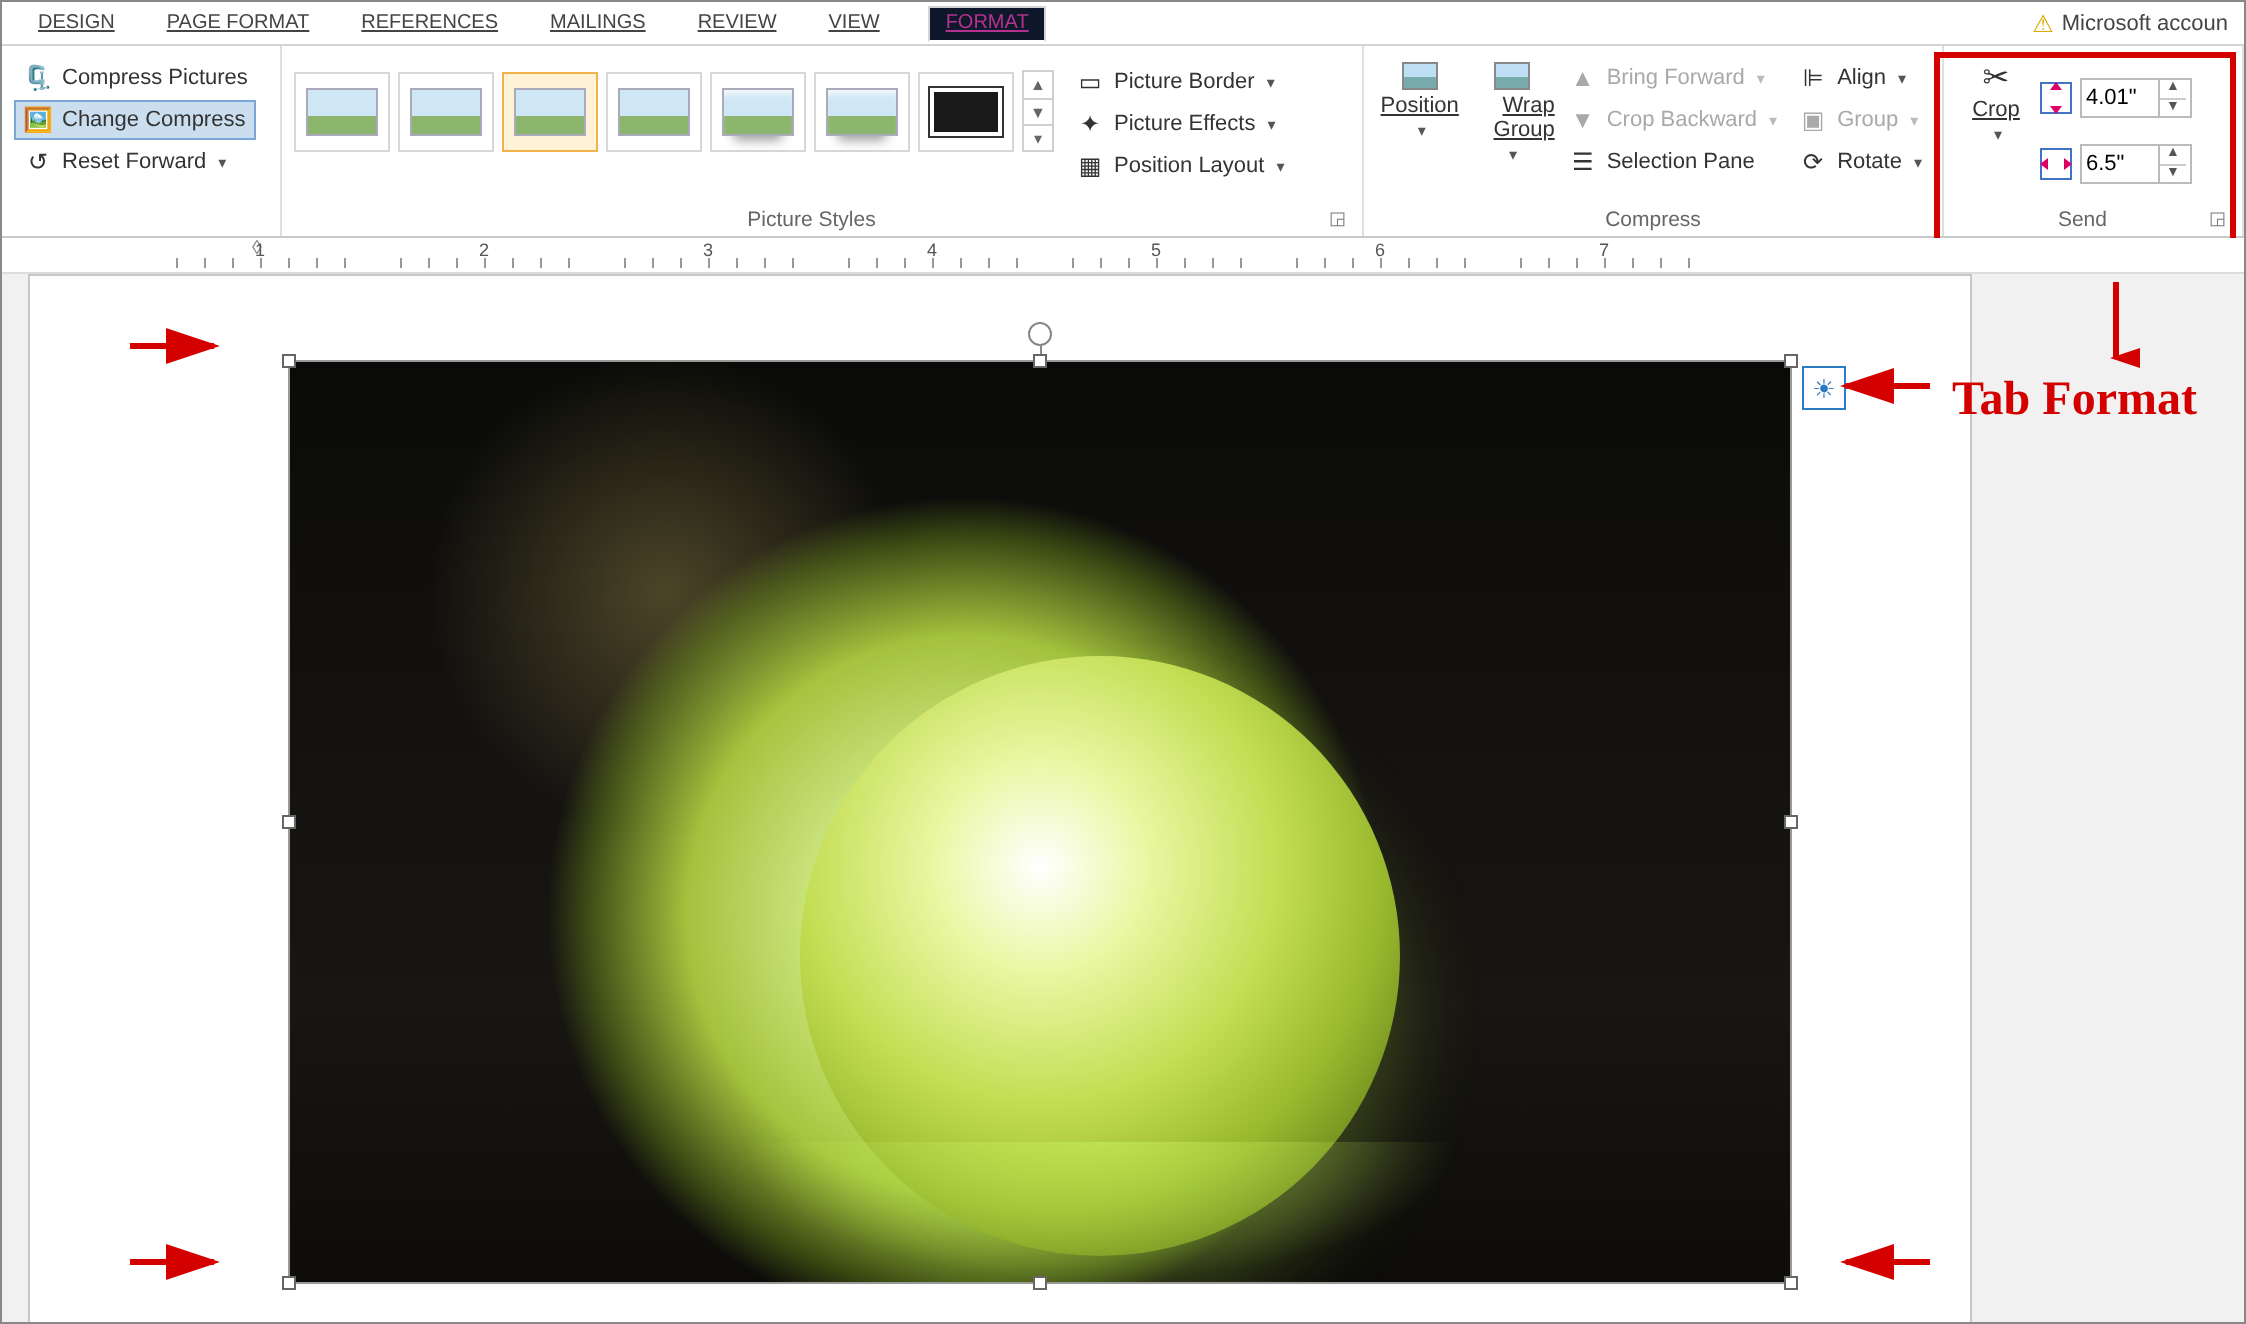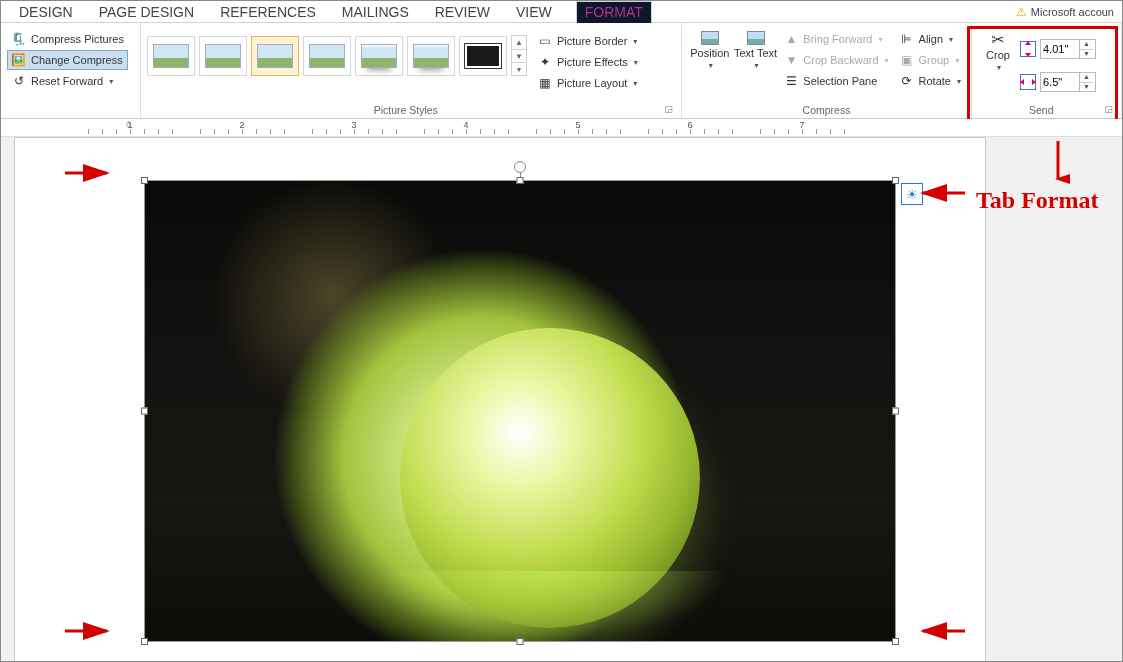--- a/index.html
+++ b/index.html
@@ -1,42 +1,42 @@
 <!DOCTYPE html>
 <html><head>
 <meta charset="utf-8">
 <style>
   * { box-sizing: border-box; margin: 0; padding: 0; font-family: "Segoe UI", Tahoma, sans-serif; }
   body { background: #fff; width: 1123px; height: 662px; overflow: hidden; position: relative; border:1px solid #888;}
   
   
   .tabs { display: flex; align-items: center; justify-content: space-between; height: 22px; background: #fff; padding: 0 8px; border-bottom: 1px solid #d4d4d4;}
   .tab-list { display:flex; gap:22px; padding-left:8px;}
-  .tab { font-size: 14px; color:#444; cursor:pointer; padding:3px 2px;}
+  .tab { font-size: 10px; color:#444; cursor:pointer; padding:3px 2px;text-decoration:underline;}
   .tab.active { color:#b33291; border:1px solid #d4d4d4; border-bottom:1px solid #fff; background:#0f172a; margin-bottom:-1px; padding:2px 8px;}
   .account { display:flex; align-items:center; gap:4px; font-size:11px; color:#444;}
   .warn-icon { color:#e0a800; font-size:12px;}
 
   
   .ribbon { display:flex; height:96px; background:#fff; border-bottom:1px solid #c9c9c9;}
   .group { border-right:1px solid #e0e0e0; padding:4px 6px 0 6px; display:flex; flex-direction:column; justify-content:space-between;}
   .group-label { text-align:center; font-size:10.5px; color:#666; padding-bottom:2px;}
   .group-body { flex:1; display:flex; align-items:flex-start;}
   .launcher { font-size:9px; color:#777; float:right; padding-right:2px; cursor:pointer;}
   
   .btn-sm { display:flex; align-items:center; gap:4px; font-size:11px; color:#333; padding:2px 4px; cursor:pointer; white-space:nowrap;}
   .btn-sm.disabled { color:#a9a9a9; }
   .btn-sm.selected { background:#cadef0; border:1px solid #7aa7d8; padding:1px 3px;}
   .mini-arrow { font-size:8px; color:#555; margin-left:2px;}
   .btn-sm.disabled .mini-arrow{color:#bbb;}
   
   .col { display:flex; flex-direction:column; gap:1px;}
   
   .big-btn { display:flex; flex-direction:column; align-items:center; justify-content:flex-start; width:50px; padding-top:4px; cursor:pointer; font-size:11px; color:#333; gap:2px;}
-  .big-btn .cap { text-align:right; line-height:1.1;}
+  .big-btn .cap { text-align:right; line-height:1.1;text-decoration:underline;}
   .big-btn .mini-arrow{ font-size:8px; color:#555;}
   
   .style-gallery { display:flex; gap:4px; align-items:center; padding-top:8px;}
   .style-thumb { width:48px; height:40px; border:1px solid #d7d7d7; background:#fff; display:flex; align-items:center; justify-content:center; position:relative; cursor:pointer;}
   .style-thumb.sel { border:1px solid #f2b24a; background:#fff2d6;}
   .thumb-inner { width:36px; height:24px; background:linear-gradient(180deg,#cfe7f5 60%,#8cb66d 60%); border:1px solid #aab;}
   .thumb-inner.ref { box-shadow:0 4px 3px -2px rgba(255,255,255,.8) inset,0 8px 6px -6px rgba(0,0,0,.4);}
   .thumb-inner.blk { border:2px solid #fff; box-shadow:0 0 0 1px #333; background:#1a1a1a;}
   .gallery-nav{display:flex;flex-direction:column;border:1px solid #d0d0d0;}
   .gallery-nav span{width:14px;height:13px;display:flex;align-items:center;justify-content:center;font-size:8px;color:#666;cursor:pointer;}
@@ -97,21 +97,21 @@
   .arrow{position:absolute;pointer-events:none;}
   .arrow svg{display:block;}
   .anno-text{position:absolute;color:#d40000;font-weight:bold;font-size:24px;font-family:"Times New Roman",serif;}
 </style>
 </head>
 <body>
 
 <div class="tabs">
   <div class="tab-list">
     <div class="tab">DESIGN</div>
-    <div class="tab">PAGE DESIGN</div>
+    <div class="tab">PAGE FORMAT</div>
     <div class="tab">REFERENCES</div>
     <div class="tab">MAILINGS</div>
     <div class="tab">REVIEW</div>
     <div class="tab">VIEW</div>
     <div class="tab active">FORMAT</div>
   </div>
   <div class="account">
     <span class="warn-icon">⚠</span>
     <span>Microsoft accoun</span>
   </div>
@@ -176,38 +176,38 @@
           <span>Picture Border</span>
           <span class="mini-arrow">▾</span>
         </div>
         <div class="btn-sm">
           <span class="icon-sq">✦</span>
           <span>Picture Effects</span>
           <span class="mini-arrow">▾</span>
         </div>
         <div class="btn-sm">
           <span class="icon-sq">▦</span>
-          <span>Picture Layout</span>
+          <span>Position Layout</span>
           <span class="mini-arrow">▾</span>
         </div>
       </div>
     </div>
     <div class="group-label"><span>Picture Styles</span><span class="launcher">◲</span></div>
   </div>
 
   <div class="group" style="width:290px">
     <div class="group-body" style="gap:2px">
       <div class="big-btn">
         <span class="ic-pic"></span>
         <span class="cap">Position</span>
         <span class="mini-arrow">▾</span>
       </div>
       <div class="big-btn">
         <span class="ic-pic"></span>
-        <span class="cap"><span>Text Text</span></span>
+        <span class="cap"><span>Wrap Group</span></span>
         <span class="mini-arrow">▾</span>
       </div>
       <div class="col" style="padding-top:2px">
         <div class="btn-sm disabled">
           <span class="icon-sq">▲</span>
           <span>Bring Forward</span>
           <span class="mini-arrow">▾</span>
         </div>
         <div class="btn-sm disabled">
           <span class="icon-sq">▼</span>

